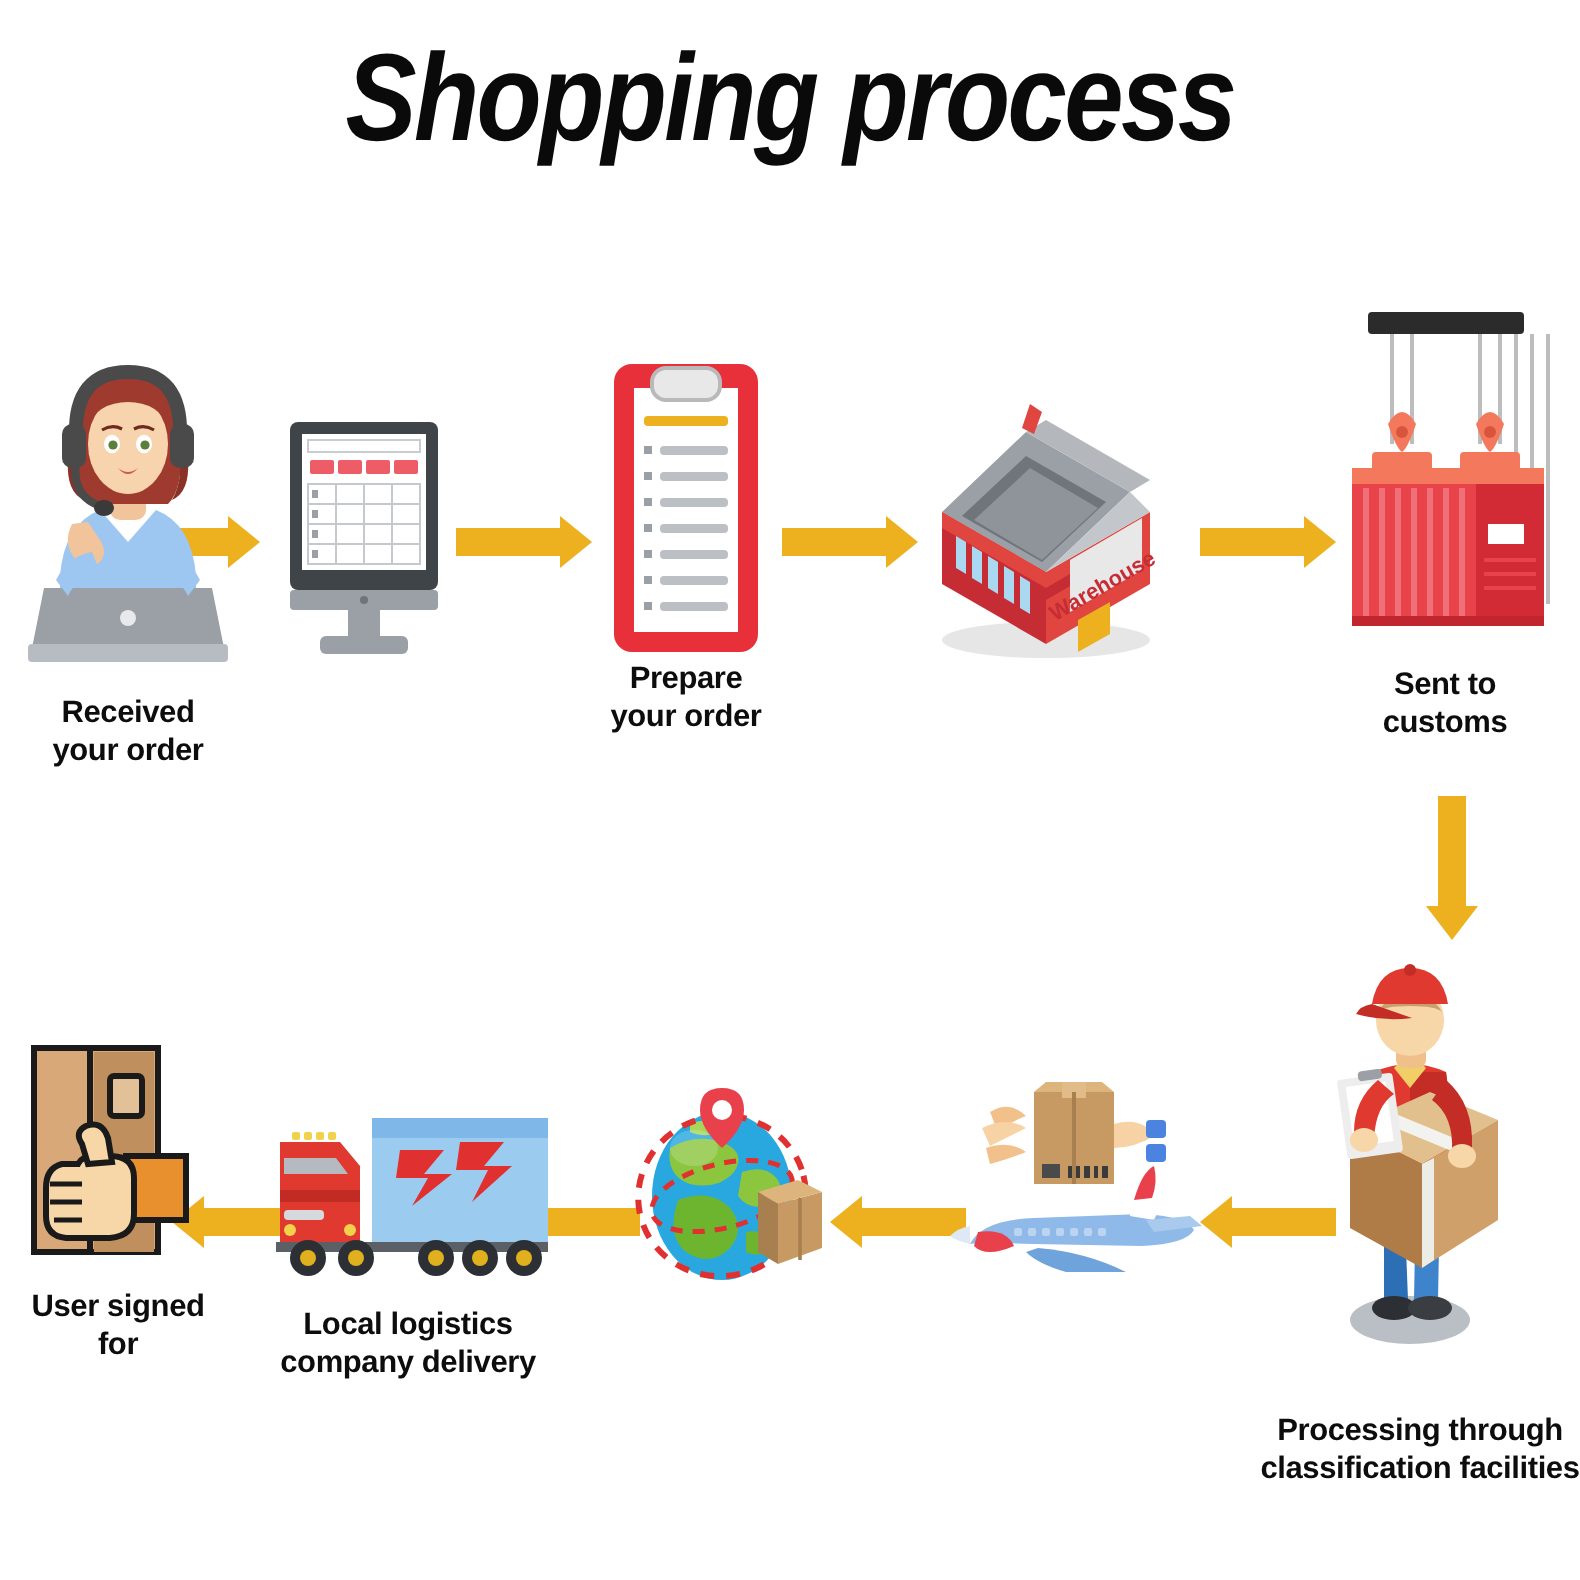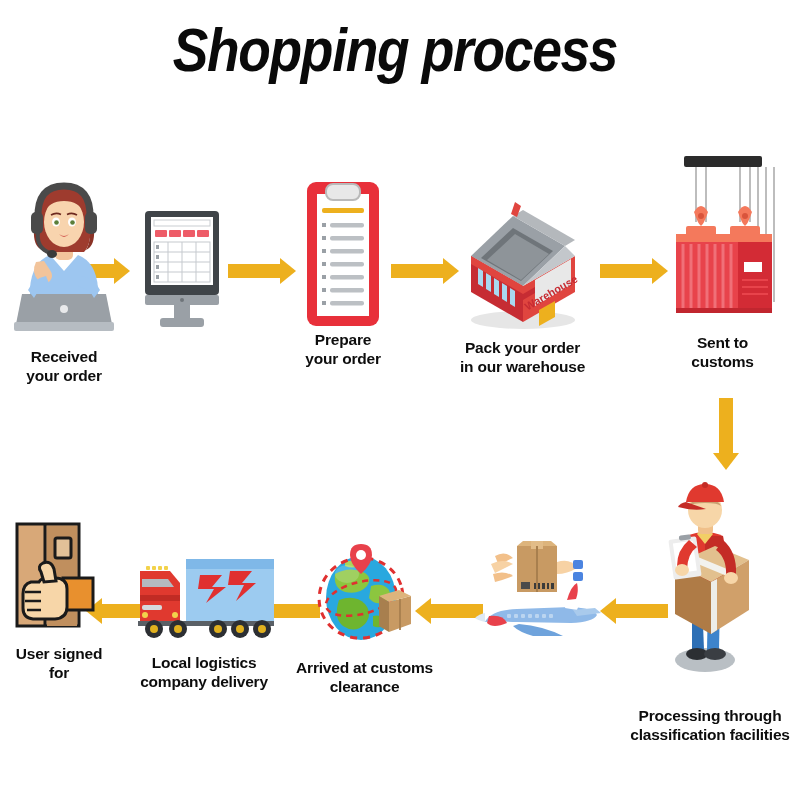--- a/index.html
+++ b/index.html
@@ -313,22 +313,20 @@
         <path d="M88 100 l36 -21 0 26 -36 21 z" fill="#E8E8E8"></path>
         <text x="106" y="116" font-family="Liberation Sans, sans-serif" font-size="11" font-weight="bold" fill="#C62C33" text-anchor="middle" transform="rotate(-30 106 116)">Warehouse</text>
 
         <path d="M92 130 l16 -9 0 16 -16 9 z" fill="#EDB01E"></path>
 
         <path d="M76 114 l12 -7 0 6 -12 7 z" fill="#C62C33"></path>
 
         <path d="M64 34 l4 -12 6 4 -4 11 z" fill="#E0453F"></path>
       </svg>
     </div>
-    <div class="step-label" style="margin-top:6px;">Pack your order
-in our warehouse</div>
   </div>
 
   <div class="step" style="left:655px; top:150px; width:135px;">
     <div class="step-art" style="width:130px; height:182px;">
       <svg width="130" height="182" viewBox="0 0 130 182">
 
         <rect x="26" y="6" width="78" height="11" rx="2" fill="#2B2B2B"></rect>
 
         <g stroke="#BDBDBD" stroke-width="2">
           <line x1="38" y1="17" x2="38" y2="72"></line>
@@ -497,22 +495,20 @@
 
         <path d="M56 4 q11 0 11 11 q0 9 -11 19 q-11 -10 -11 -19 q0 -11 11 -11 z" fill="#E8414B"></path>
         <circle cx="56" cy="15" r="5" fill="#FFFFFF"></circle>
 
         <path d="M84 62 l22 -6 0 28 -22 8 z" fill="#C89A63"></path>
         <path d="M84 62 l-10 -6 20 -6 12 6 z" fill="#DDB47C"></path>
         <path d="M74 56 l10 6 0 30 -10 -6 z" fill="#A87F4E"></path>
         <line x1="95" y1="59" x2="95" y2="90" stroke="#A87F4E" stroke-width="1.8"></line>
       </svg>
     </div>
-    <div class="step-label" style="margin-top:8px;">Arrived at customs
-clearance</div>
   </div>
 
   <div class="step" style="left:124px; top:545px; width:160px;">
     <div class="step-art" style="width:156px; height:100px;">
       <svg width="156" height="100" viewBox="0 0 156 100">
 
         <rect x="60" y="14" width="88" height="62" fill="#9CCBF0"></rect>
         <rect x="60" y="14" width="88" height="10" fill="#7FB8E8"></rect>
 
         <path d="M74 30 l22 0 -10 12 14 0 -20 16 8 -14 -16 0 z" fill="#E03030"></path>

